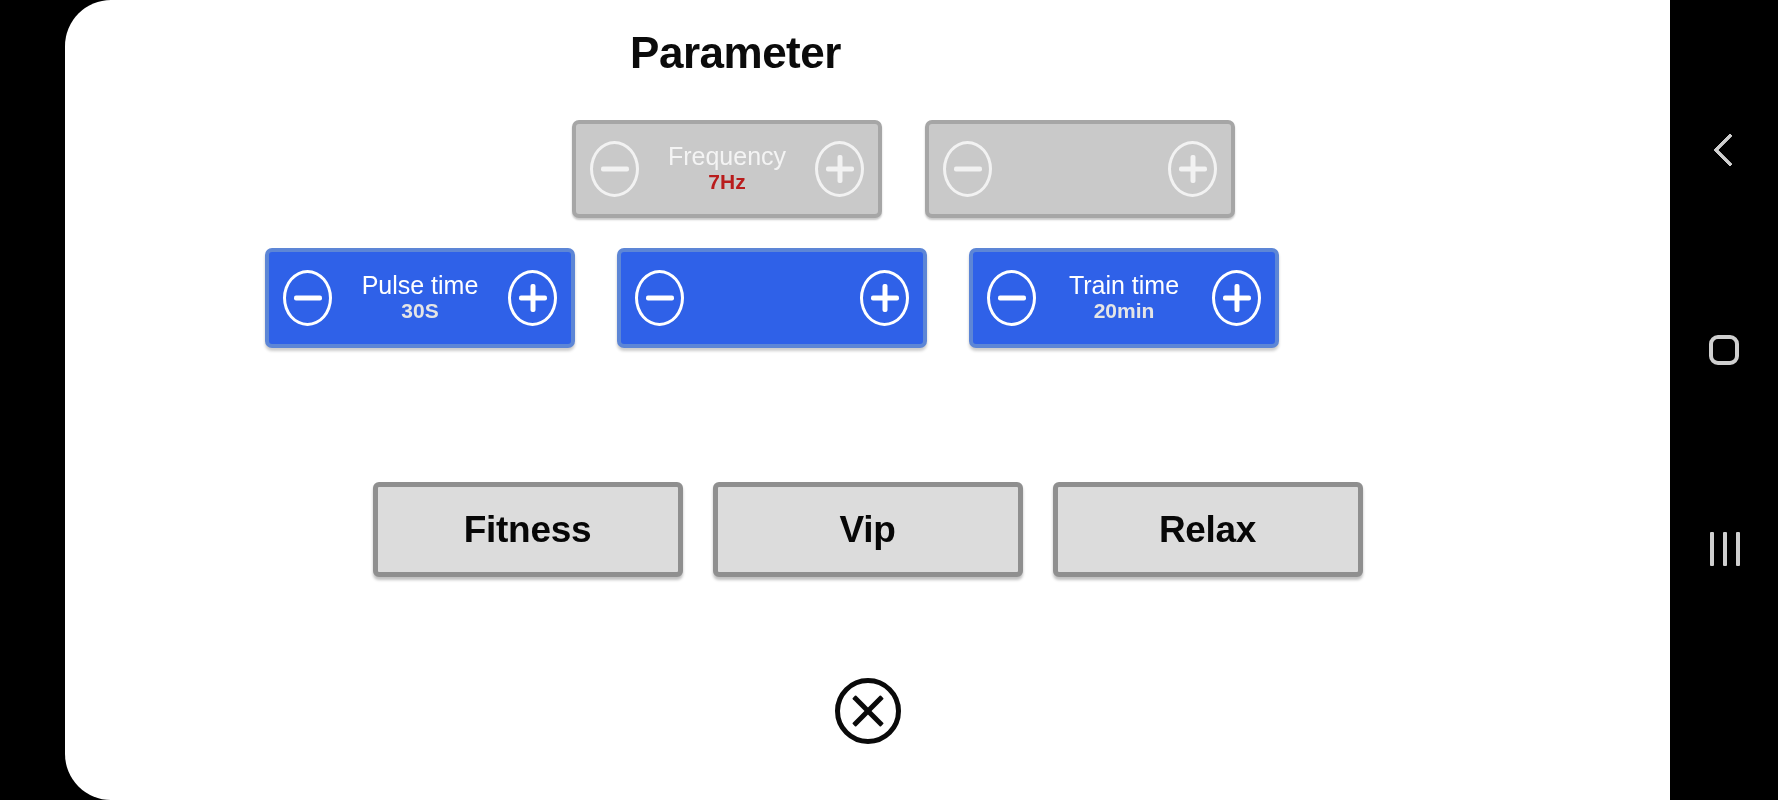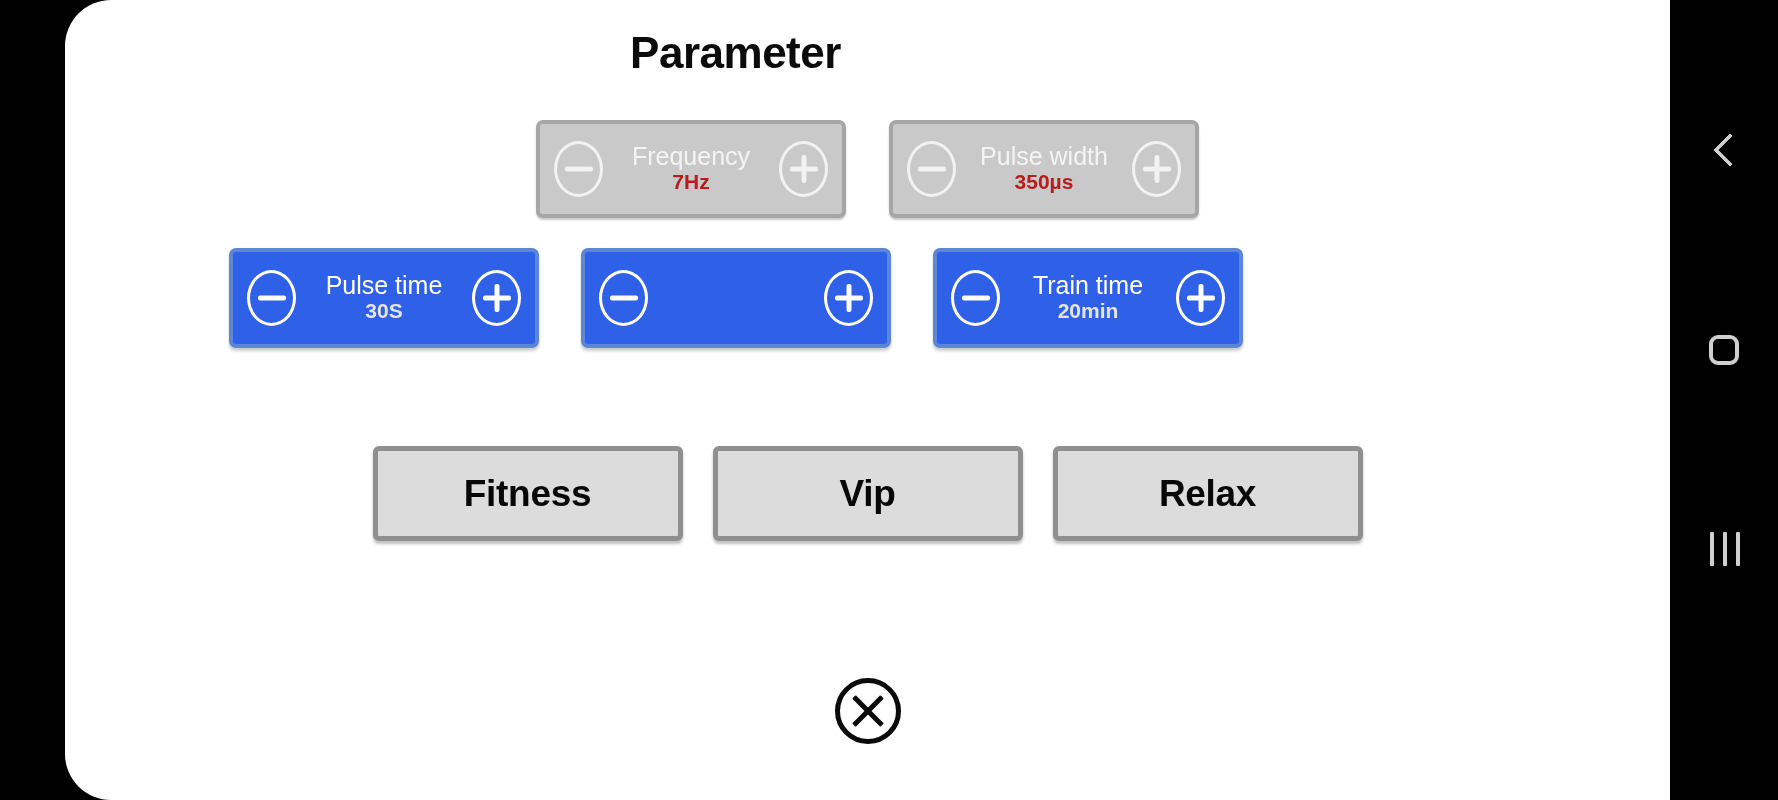--- a/index.html
+++ b/index.html
@@ -43,20 +43,21 @@
     font-weight: bold;
     color: #0b0b0b;
     letter-spacing: -0.5px;
   }
 
   
   .stepper-row {
     position: absolute;
     display: flex;
     justify-content: center;
+    margin-left: 36px;
   }
 
   #stepper-row-top {
     left: 0;
     top: 120px;
     width: 1605px;
     gap: 43px;
   }
 
   #stepper-row-bottom {
@@ -150,21 +151,21 @@
     color: #e5e5e5;
     line-height: 1.05;
     white-space: nowrap;
   }
   .stepper.disabled .value { color: #b91c1c; text-align: center; }
 
   
   #mode-row {
     position: absolute;
     left: 0;
-    top: 446px;
+    top: 482px;
     width: 1605px;
     display: flex;
     justify-content: center;
     gap: 30px;
   }
 
   .mode-btn {
     width: 310px;
     height: 95px;
     border-radius: 6px;
@@ -289,24 +290,20 @@
         <div class="circle-btn">
           <span class="bar-h"></span>
           <span class="bar-v"></span>
         </div>
       </div>
 
       <div class="stepper disabled size-small">
         <div class="circle-btn">
           <span class="bar-h"></span>
         </div>
-        <div class="text-col">
-          <div class="label">Pulse width</div>
-          <div class="value">350µs</div>
-        </div>
         <div class="circle-btn">
           <span class="bar-h"></span>
           <span class="bar-v"></span>
         </div>
       </div>
 
     </div>
 
     <div id="stepper-row-bottom" class="stepper-row">
 

